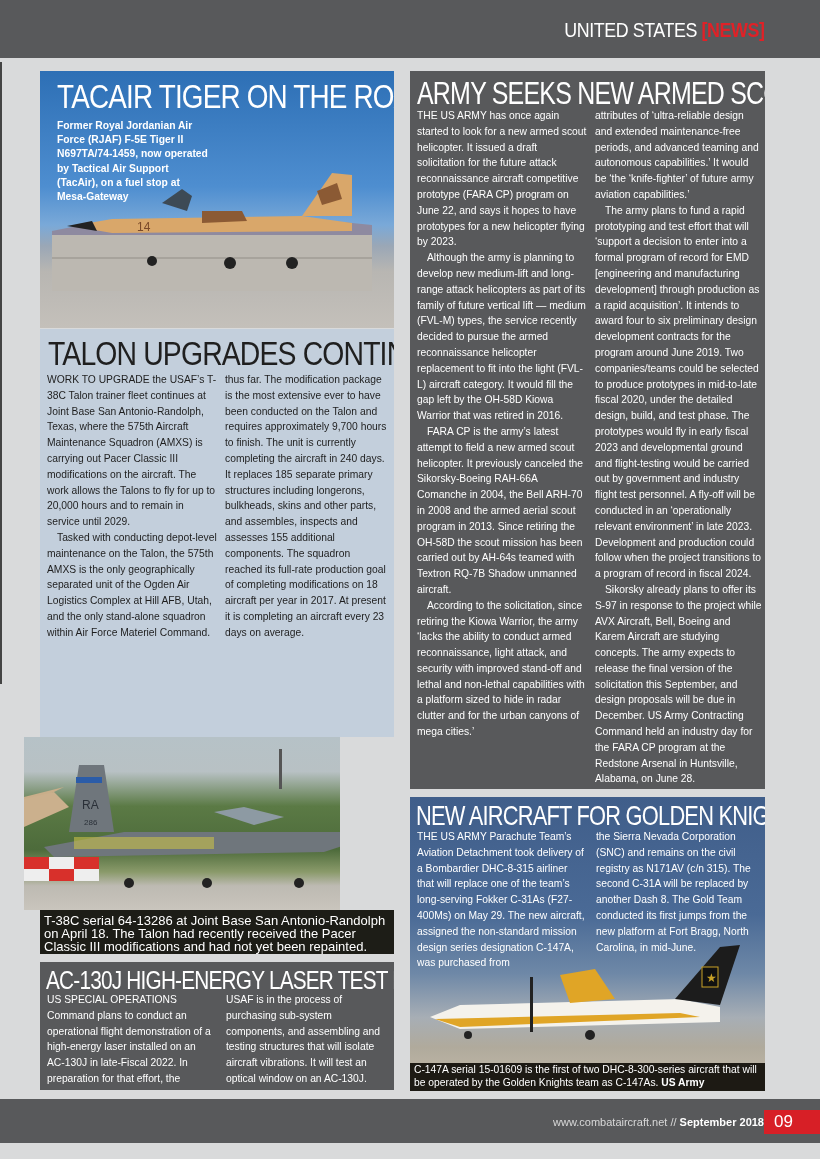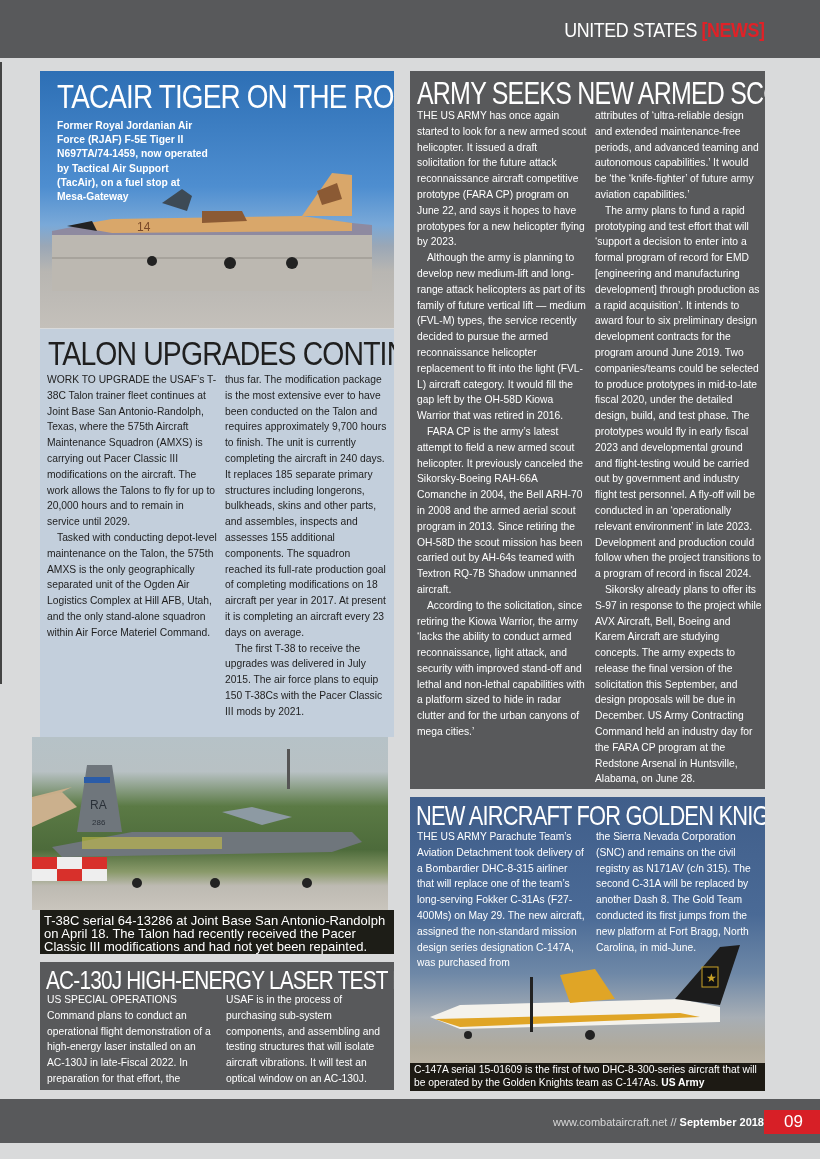--- a/index.html
+++ b/index.html
@@ -6,42 +6,42 @@
   html, body { width: 820px; height: 1159px; overflow: hidden; background: #d9dadb; }
   body { position: relative; font-family: "Liberation Sans", sans-serif; }
 
   .topbar { position: absolute; left: 0; top: 0; width: 820px; height: 58px; background: #58595b; }
   .topbar .section { position: absolute; right: 56px; top: 18px; font-family: "Liberation Sans Narrow", "Liberation Sans", sans-serif; font-size: 21px; color: #fff; letter-spacing: -0.5px; transform: scaleX(0.85); transform-origin: right center; white-space: nowrap; }
   .topbar .news { color: #e02127; font-weight: bold; }
 
   .bottombar { position: absolute; left: 0; top: 1099px; width: 820px; height: 44px; background: #58595b; }
   .bottombar .footer { position: absolute; right: 56px; top: 17px; font-size: 11px; color: #d8d8d8; white-space: nowrap; }
   .bottombar .footer b { color: #fff; }
-  .bottombar .pageno { position: absolute; right: 0; top: 11px; width: 56px; height: 24px; background: #d71f26; color: #fff; font-size: 17px; padding-left: 20px; line-height: 24px; }
+  .bottombar .pageno { position: absolute; right: 0; top: 11px; width: 56px; height: 24px; background: #d71f26; color: #fff; font-size: 17px; padding-left: 10px; line-height: 24px; }
 
   .left-rule { position: absolute; left: 0; top: 62px; width: 2px; height: 622px; background: #444; }
 
   .box { position: absolute; overflow: hidden; }
   .headline { font-family: "Liberation Sans", sans-serif; font-weight: normal; white-space: nowrap; transform-origin: left top; letter-spacing: -1px; }
   .col { position: absolute; font-size: 10.3px; line-height: 15.8px; }
   .col p { text-indent: 10px; }
   .col p.first { text-indent: 0; }
 
   
   #tacair { left: 40px; top: 71px; width: 354px; height: 257px; background: linear-gradient(#2d6fb5 0%, #4e8ed0 45%, #7aa9d8 60%, #9aa7b6 68%, #b8b6b2 78%, #c4c0ba 100%); }
   #tacair .headline { position: absolute; left: 17px; top: 6px; font-size: 34px; color: #fff; transform: scaleX(0.82); }
   #tacair .cap { position: absolute; top: 48px; font-size: 10.3px; line-height: 14.2px; color: #fff; font-weight: bold; }
   #tacair .cap b { font-weight: 900; }
   .f5 { position: absolute; left: 12px; top: 100px; width: 320px; height: 120px; }
 
   
   #talon { left: 40px; top: 329px; width: 354px; height: 408px; background: #c3cfdc; }
   #talon .headline { position: absolute; left: 8px; top: 6px; font-size: 33px; color: #1f1f1f; transform: scaleX(0.86); }
   #talon .col { color: #1e1e1e; top: 43px; }
-  #t38photo { left: 32px; top: 737px; width: 356px; height: 173px; background: linear-gradient(#b6c2c7 0%, #b8c1c4 20%, #5b7a45 40%, #4d6b3b 65%, #8a9a6a 78%, #bdbab2 86%, #c9c5bd 100%); }
+  #t38photo { left: 24px; top: 737px; width: 316px; height: 173px; background: linear-gradient(#b6c2c7 0%, #b8c1c4 20%, #5b7a45 40%, #4d6b3b 65%, #8a9a6a 78%, #bdbab2 86%, #c9c5bd 100%); }
   #t38cap { left: 40px; top: 910px; width: 354px; height: 44px; background: #1d1d17; color: #fff; font-size: 13px; line-height: 13px; padding: 4px 4px; }
   #t38cap b { font-weight: 900; }
 
   
   #ac130 { left: 40px; top: 962px; width: 354px; height: 128px; background: #58595b; }
   #ac130 .headline { position: absolute; left: 6px; top: 3px; font-size: 26px; color: #fff; transform: scaleX(0.8); }
   #ac130 .col { color: #fff; top: 30px; }
 
   
   #scout { left: 410px; top: 71px; width: 355px; height: 718px; background: #58595b; }
@@ -89,21 +89,20 @@
 </div>
 
 <div class="box" id="talon">
   <div class="headline">TALON UPGRADES CONTINUE</div>
   <div class="col" style="left:7px; width:170px;">
     <p class="first">WORK TO UPGRADE the USAF’s T-38C Talon trainer fleet continues at Joint Base San Antonio-Randolph, Texas, where the 575th Aircraft Maintenance Squadron (AMXS) is carrying out Pacer Classic III modifications on the aircraft. The work allows the Talons to fly for up to 20,000 hours and to remain in service until 2029.</p>
     <p>Tasked with conducting depot-level maintenance on the Talon, the 575th AMXS is the only geographically separated unit of the Ogden Air Logistics Complex at Hill AFB, Utah, and the only stand-alone squadron within Air Force Materiel Command.</p>
   </div>
   <div class="col" style="left:185px; width:165px;">
     <p class="first">thus far. The modification package is the most extensive ever to have been conducted on the Talon and requires approximately 9,700 hours to finish. The unit is currently completing the aircraft in 240 days. It replaces 185 separate primary structures including longerons, bulkheads, skins and other parts, and assembles, inspects and assesses 155 additional components. The squadron reached its full-rate production goal of completing modifications on 18 aircraft per year in 2017. At present it is completing an aircraft every 23 days on average.</p>
-    <p>The first T-38 to receive the upgrades was delivered in July 2015. The air force plans to equip 150 T-38Cs with the Pacer Classic III mods by 2021.</p>
   </div>
 </div>
 
 <div class="box" id="t38photo">
   <svg width="354" height="173" viewBox="0 0 354 173">
     <path d="M0 60 L40 50 L0 70 Z" fill="#c9ae8a"></path>
     <path d="M0 62 L30 55 L45 70 L0 90 Z" fill="#cbb08d"></path>
     <rect x="255" y="12" width="3" height="40" fill="#555"></rect>
     <path d="M20 110 L100 95 L320 95 L330 105 L300 115 L30 120 Z" fill="#6f767c"></path>
     <path d="M45 95 L55 28 L80 28 L90 95 Z" fill="#6f767c"></path>

